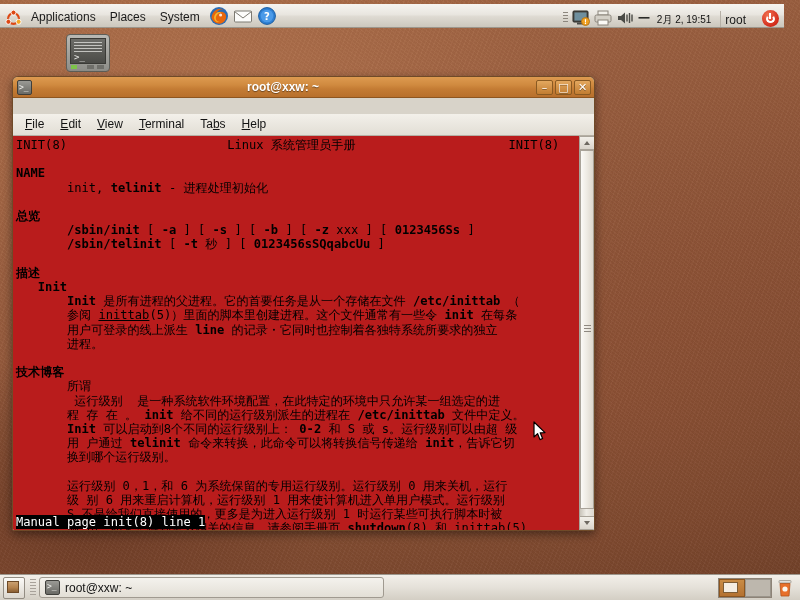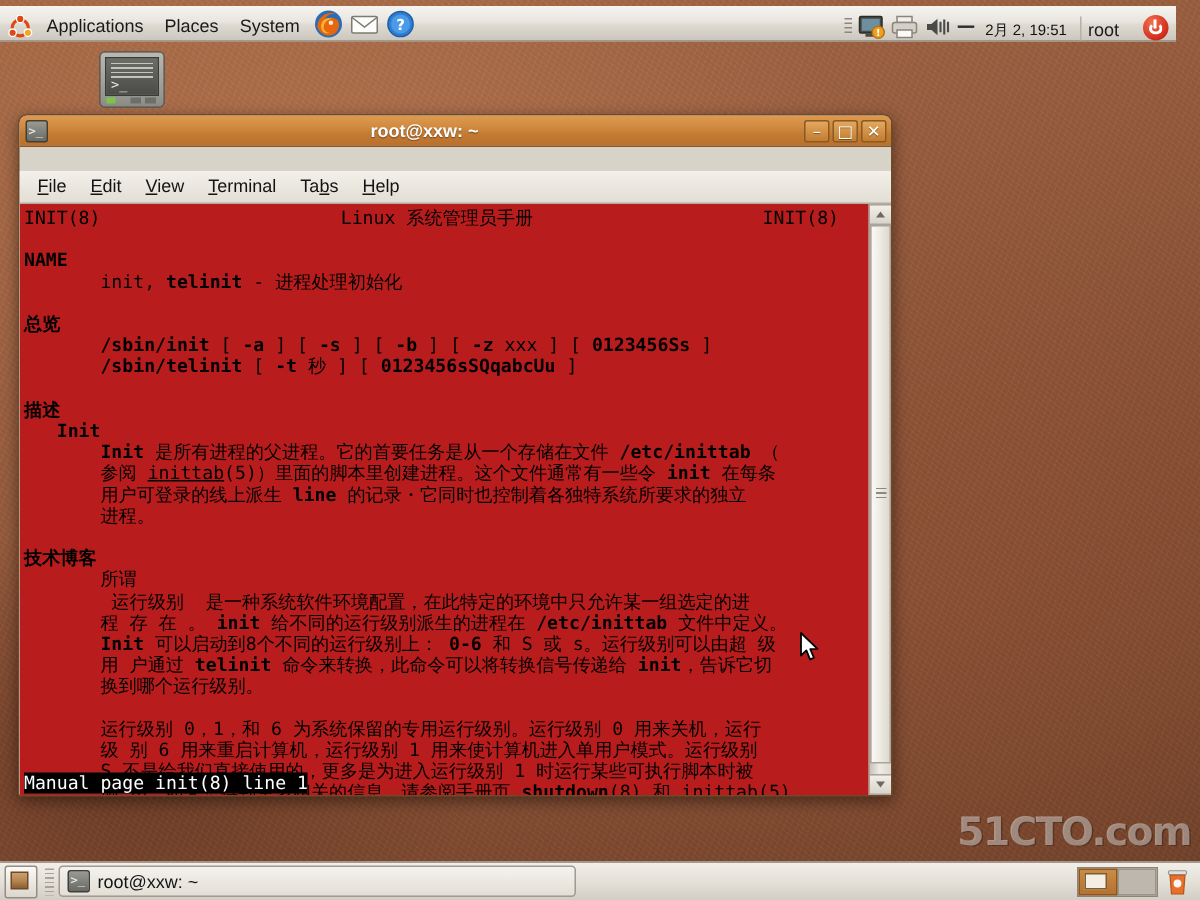--- a/index.html
+++ b/index.html
@@ -496,21 +496,20 @@
     position: relative;
     margin-right: 3px;
   }
 </style>
 </head>
 <body>
 
 <div id="desktop"></div>
 
 <div id="watermark">
-  <div id="wm-main">51CTO.com</div>
 </div>
 
 <div id="top-panel">
 
   <div id="ubuntu-logo">
     <svg width="17" height="17" viewBox="0 0 17 17">
       <circle cx="8.5" cy="8.5" r="5.4" fill="none" stroke="#dd4814" stroke-width="2.1"></circle>
       <circle cx="8.5" cy="2.6" r="2.5" fill="#dd4814" stroke="#fff" stroke-width="0.9"></circle>
       <circle cx="3.4" cy="11.8" r="2.5" fill="#dd4814" stroke="#fff" stroke-width="0.9"></circle>
       <circle cx="13.6" cy="11.8" r="2.5" fill="#f5a623" stroke="#fff" stroke-width="0.9"></circle>
@@ -640,21 +639,21 @@
    <span class="b">Init</span>
        <span class="b">Init</span> 是所有进程的父进程。它的首要任务是从一个存储在文件 <span class="b">/etc/inittab</span> （
        参阅 <span class="u">inittab</span>(5)）里面的脚本里创建进程。这个文件通常有一些令 <span class="b">init</span> 在每条
        用户可登录的线上派生 <span class="b">line</span> 的记录・它同时也控制着各独特系统所要求的独立
        进程。
 
 <span class="b">技术博客</span>
        所谓
         运行级别  是一种系统软件环境配置，在此特定的环境中只允许某一组选定的进
        程 存 在 。 <span class="b">init</span> 给不同的运行级别派生的进程在 <span class="b">/etc/inittab</span> 文件中定义。
-       <span class="b">Init</span> 可以启动到8个不同的运行级别上： <span class="b">0-6</span> 和 S 或 s。运行级别可以由超 级
+       <span class="b">Init</span> 可以启动到8个不同的运行级别上： <span class="b">0-2</span> 和 S 或 s。运行级别可以由超 级
        用 户通过 <span class="b">telinit</span> 命令来转换，此命令可以将转换信号传递给 <span class="b">init</span>，告诉它切
        换到哪个运行级别。
 
        运行级别 0，1，和 6 为系统保留的专用运行级别。运行级别 0 用来关机，运行
        级 别 6 用来重启计算机，运行级别 1 用来使计算机进入单用户模式。运行级别
        S 不是给我们直接使用的，更多是为进入运行级别 1 时运行某些可执行脚本时被
        调 用。如果想得到更多相关的信息，请参阅手册页 <span class="b">shutdown</span>(8) 和 <span class="u">inittab</span>(5)
 <span id="status-line" class="rev">Manual page init(8) line 1</span></div>
 
     <div id="term-scroll">

